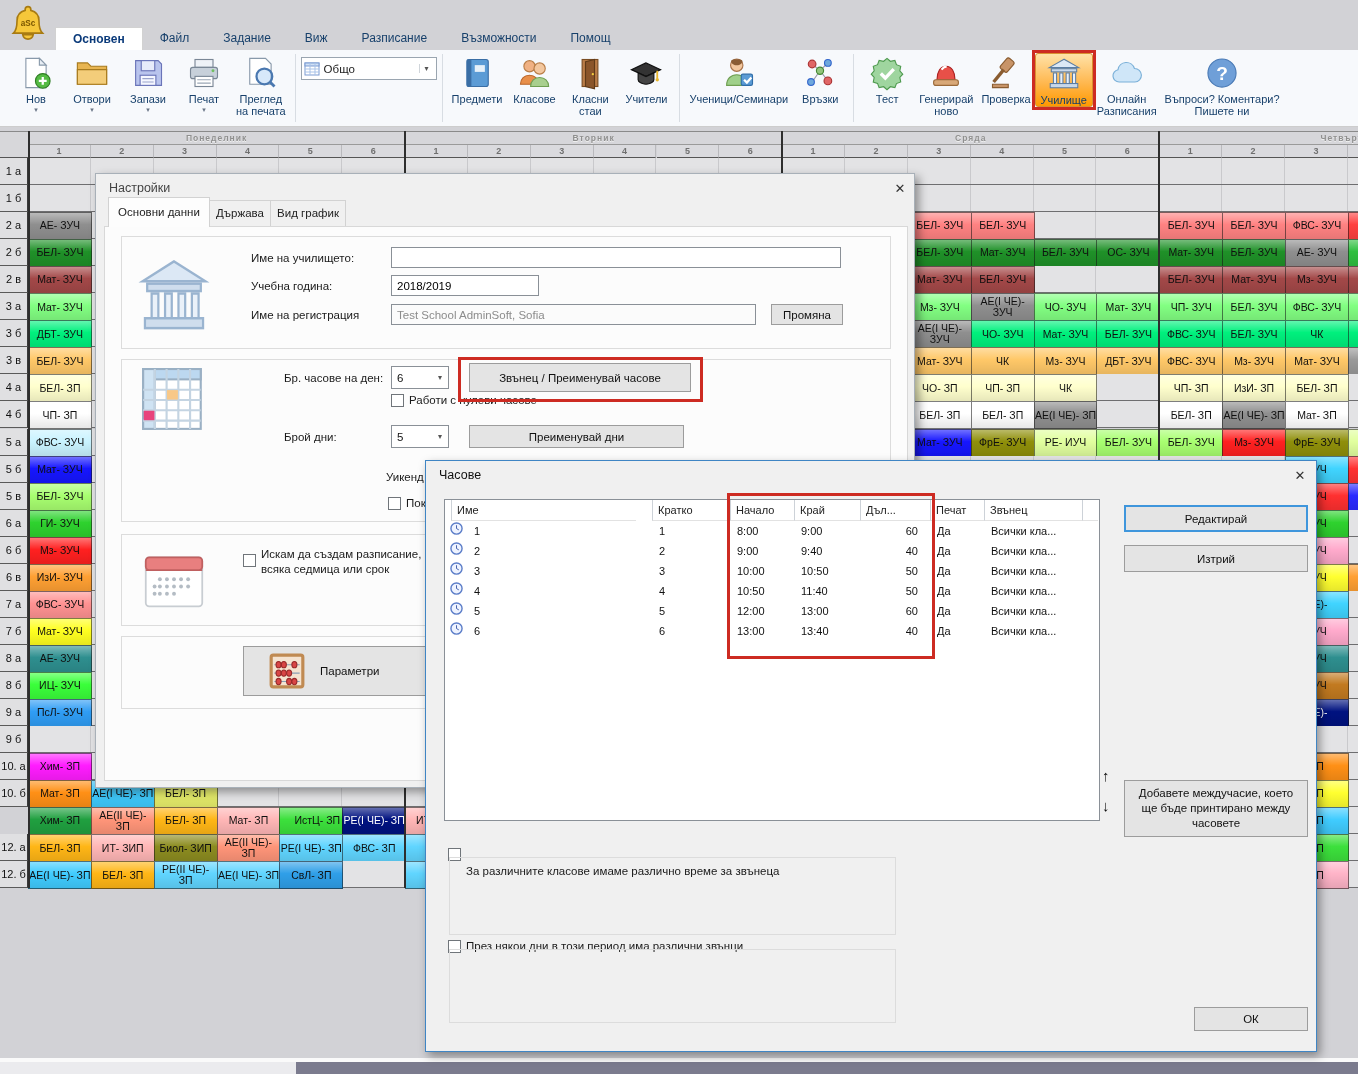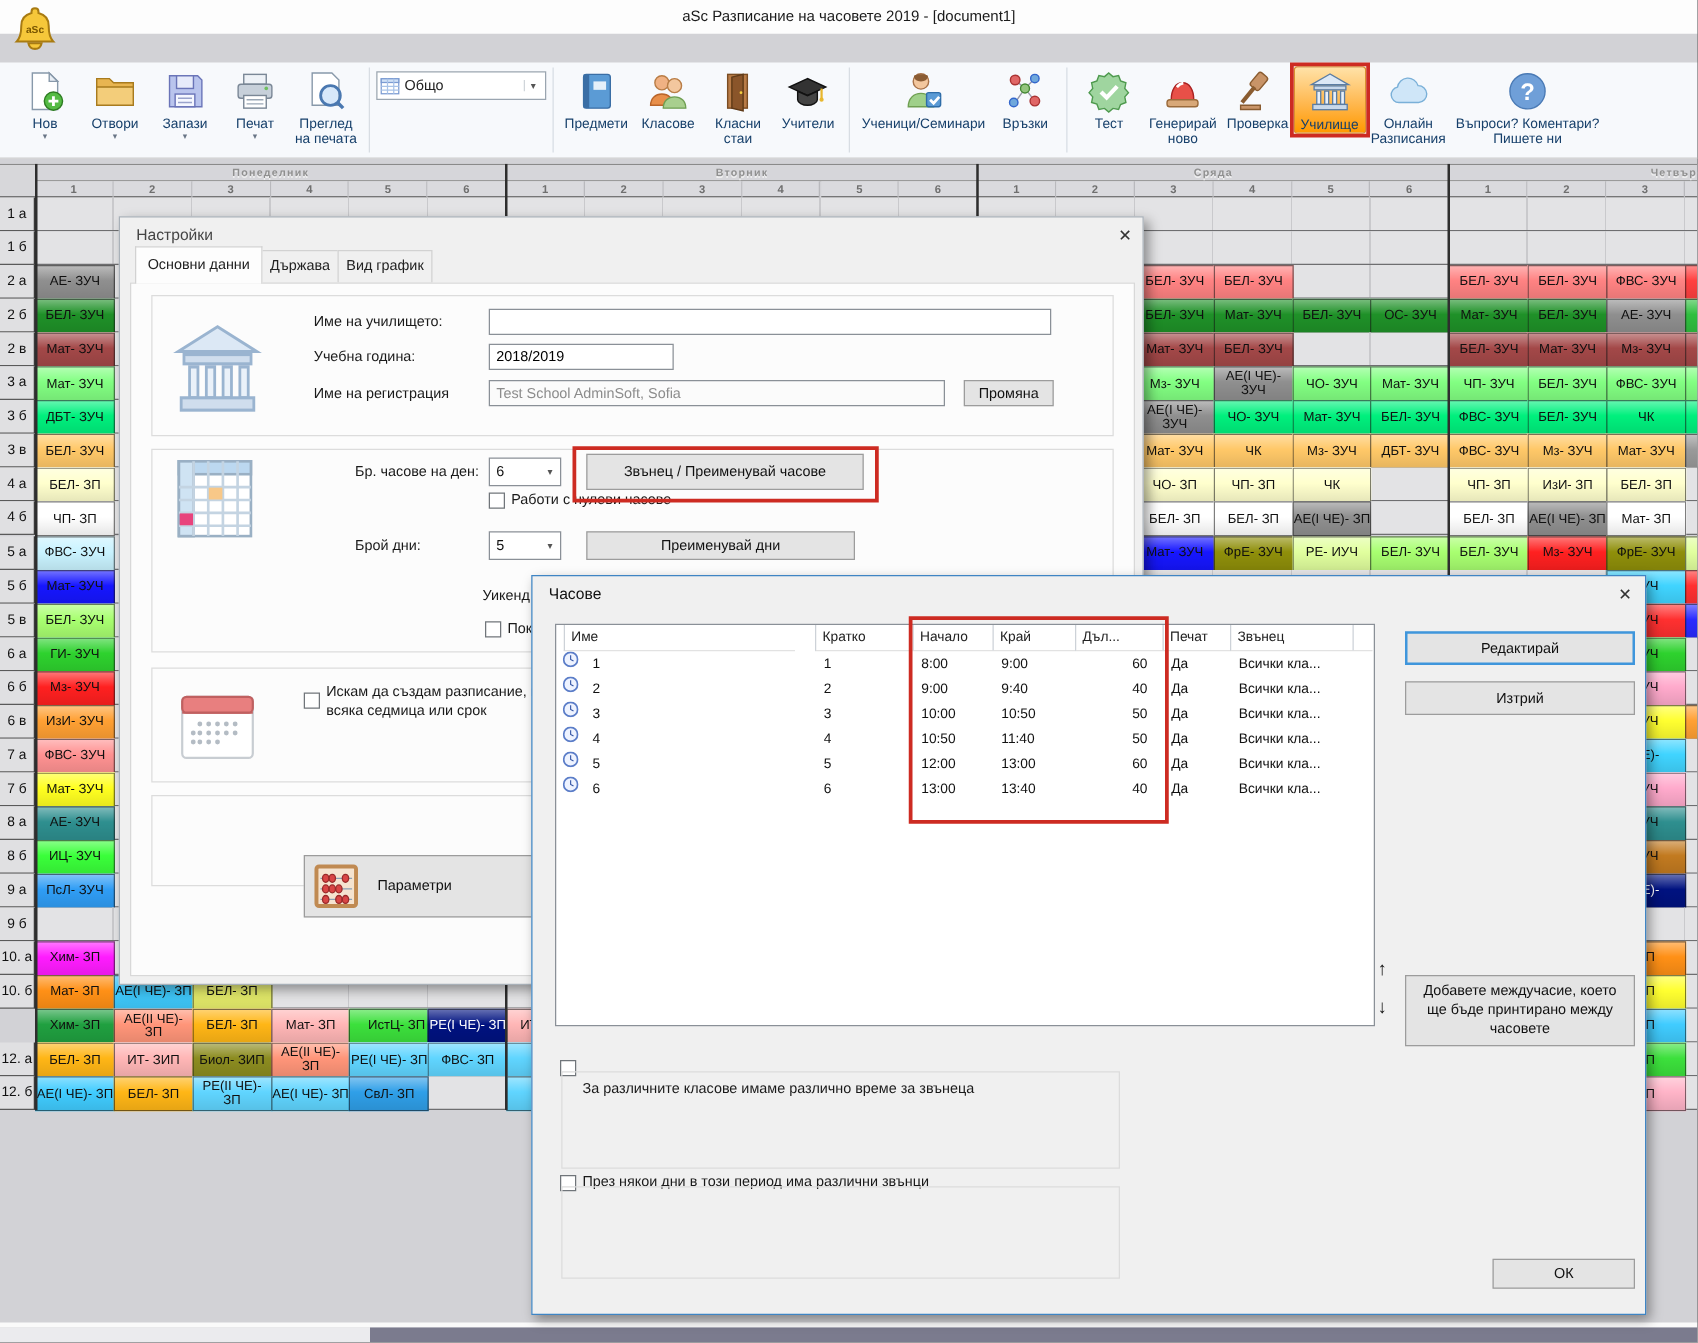--- a/index.html
+++ b/index.html
@@ -68,29 +68,35 @@
   
   .sb-gap{position:absolute;left:0;top:1058px;width:1358px;height:4px;background:#fafafa;}
   .sb-track{position:absolute;left:0;top:1062px;width:1358px;height:12px;background:#ebebee;}
   .sb-thumb{position:absolute;left:296px;top:1062px;width:1062px;height:12px;background:#7b7b8e;}
 </style>
 </head>
 <body>
 
 <div class="screen">
 
-  <div class="titlebar">
-    <span class="win-title">aSc Разписание на часовете 2019  - [document1]</span>
-  </div>
   <span class="logo"><svg viewBox="0 0 36 38">
         <path d="M18 4c-1.4 0-2.4 1-2.4 2.3v.9C11 8.4 8.6 11.8 8.6 16c0 6.5-1.2 8.8-3.1 10.7h25c-1.9-1.9-3.1-4.2-3.1-10.7 0-4.2-2.4-7.6-7-8.8v-.9C20.4 5 19.4 4 18 4z" fill="#f6c73a" stroke="#a87b12" stroke-width="1.4"></path>
         <path d="M13.5 28c.4 2.2 2.2 3.8 4.5 3.8s4.1-1.6 4.5-3.8z" fill="#f6c73a" stroke="#a87b12" stroke-width="1.4"></path>
         <text x="18" y="21" font-size="7" text-anchor="middle" fill="#7a5600" font-weight="bold">aSc</text>
       </svg></span>
 
+  <div class="tabrow" id="tabrow">
+      <div class="rtab active">Основен</div>
+      <div class="rtab">Файл</div>
+      <div class="rtab">Задание</div>
+      <div class="rtab">Виж</div>
+      <div class="rtab">Разписание</div>
+      <div class="rtab">Възможности</div>
+      <div class="rtab">Помощ</div>
+    </div>
 
   <div class="ribbon" id="ribbon">
       <div class="rb-group">
         <div class="rb-btn">
           <span class="rb-icon"><svg viewBox="0 0 32 32">
               <path d="M7 3h12l6 6v20H7z" fill="#fff" stroke="#8899aa"></path>
               <path d="M19 3v6h6z" fill="#e8eef5" stroke="#8899aa"></path>
               <circle cx="22" cy="23" r="6.5" fill="#55bb44" stroke="#2e7d22"></circle>
               <path d="M22 19.5v7M18.5 23h7" stroke="#fff" stroke-width="2"></path>
             </svg></span>
@@ -545,21 +551,21 @@
             <circle cx="9" cy="23" r="1.1"></circle>
             <circle cx="13" cy="23" r="1.1"></circle>
             <circle cx="17" cy="23" r="1.1"></circle>
           </g>
         </svg></span>
     <span class="abs cb" style="left:147px;top:380px;"></span>
     <span class="abs lbl" style="left:165px;top:374px;">Искам да създам разписание, к</span>
     <span class="abs lbl" style="left:165px;top:389px;">всяка седмица или срок</span>
 
     <div class="abs gbox" style="left:25px;top:462px;width:770px;height:73px;"></div>
-    <div class="abs btn" style="left:147px;top:472px;width:191px;height:50px;justify-content:flex-start;padding-left:6px;margin-top:38px;">
+    <div class="abs btn" style="left:147px;top:472px;width:191px;height:50px;justify-content:flex-start;padding-left:24px;">
       <span style="width:38px;height:38px;display:inline-block;"><svg viewBox="0 0 36 36" width="38" height="38">
             <rect x="3" y="3" width="30" height="30" rx="2" fill="#f5e3d0" stroke="#c08a52" stroke-width="3"></rect>
             <path d="M6 12h24M6 20h24M6 28h24" stroke="#8aa0b4"></path>
             <g fill="#d94545" stroke="#9a2a2a">
               <ellipse cx="10" cy="12" rx="2.4" ry="3"></ellipse>
               <ellipse cx="15" cy="12" rx="2.4" ry="3"></ellipse>
               <ellipse cx="25" cy="12" rx="2.4" ry="3"></ellipse>
               <ellipse cx="10" cy="20" rx="2.4" ry="3"></ellipse>
               <ellipse cx="15" cy="20" rx="2.4" ry="3"></ellipse>
               <ellipse cx="20" cy="20" rx="2.4" ry="3"></ellipse>

